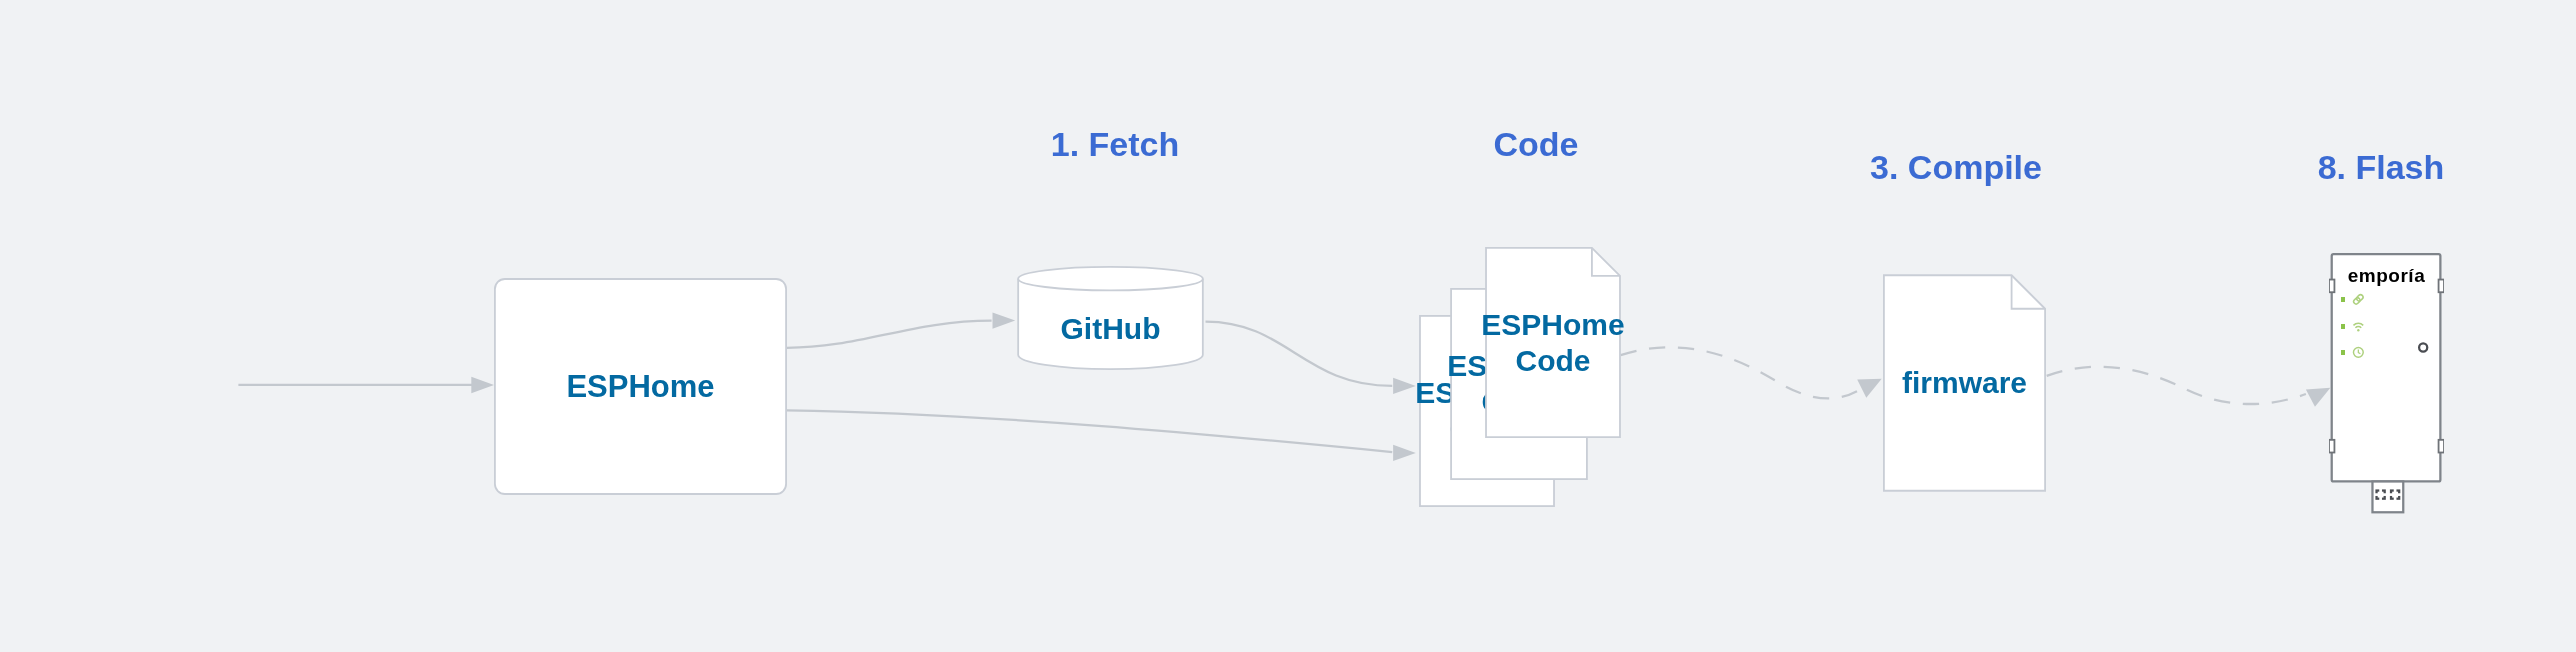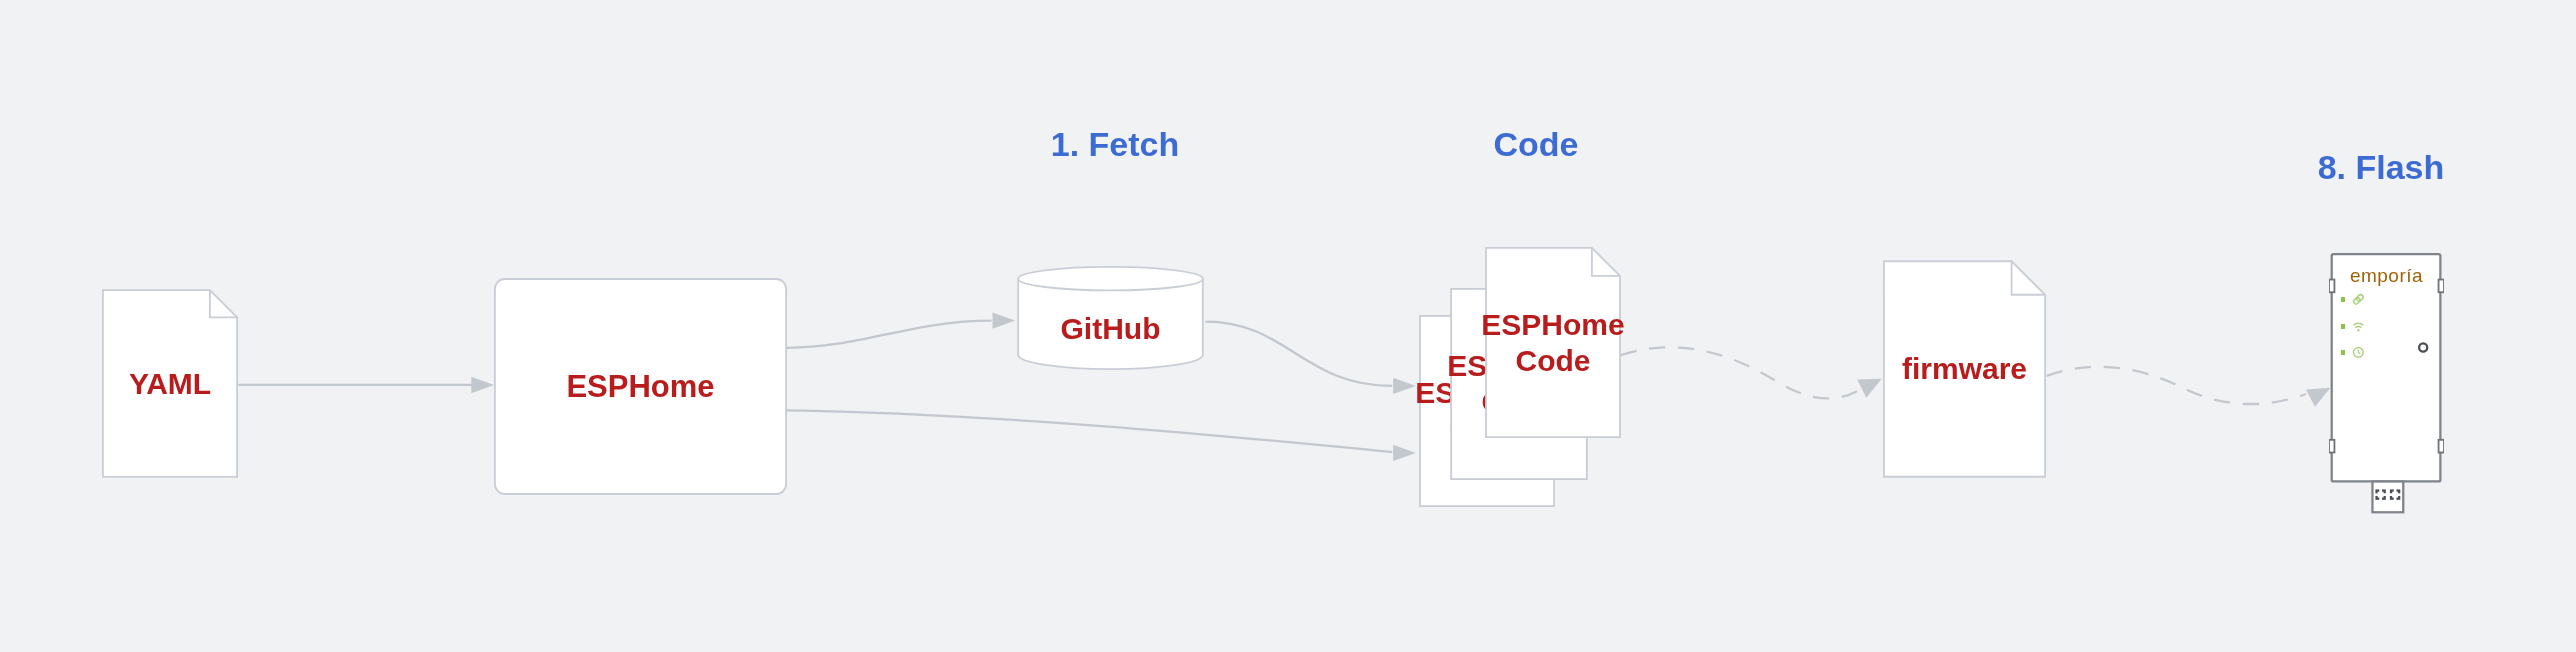--- a/index.html
+++ b/index.html
@@ -11,36 +11,36 @@
     overflow:hidden;
     margin-top:34px;
   }
   svg{display:block;}
   .edges{position:absolute;left:0;top:0;z-index:0;}
   .node{position:absolute;z-index:2;}
   .node > svg{position:absolute;left:0;top:0;}
   .node-label{
     position:absolute;inset:0;
     display:flex;flex-direction:column;align-items:center;justify-content:center;
-    font-weight:bold;font-size:30px;line-height:36px;color:#b91c1c;
+    font-weight:bold;font-size:30px;line-height:36px;color:#0369a1;
     text-align:center;white-space:nowrap;
   }
   .step-label{
     position:absolute;z-index:1;
     transform:translateX(-50%);
     text-align:center;
     font-weight:bold;font-size:34px;line-height:44px;
     color:#3b6bd3;white-space:nowrap;
   }
   .z1{z-index:1}.z2{z-index:2}.z3{z-index:3}
   
   .brand{
     position:absolute;left:0;top:11.8px;width:100%;
-    text-align:center;font-weight:400;font-size:19px;line-height:22px;
-    color:#a16207;letter-spacing:0.5px;
+    text-align:center;font-weight:700;font-size:19px;line-height:22px;
+    color:#000000;letter-spacing:0.5px;
   }
   .led-row{position:absolute;left:11.8px;display:flex;align-items:center;gap:6.3px;height:12.7px;}
   .led-dot{width:4.5px;height:4.5px;background:#8bc34a;}
 </style>
 </head>
 <body>
 
 <div class="canvas">
 
   <svg class="edges" width="2576" height="653" viewBox="0 0 2842 720">
@@ -61,31 +61,27 @@
       <path d="M2571 390 L2544 392 L2554 411 Z"></path>
     </g>
   </svg>
 
   <div class="step-label" style="left:1115px;top:88px">
     <div>1. Fetch</div>
   </div>
   <div class="step-label" style="left:1536px;top:88px">
     <div>Code</div>
   </div>
+  <div class="step-label" style="left:1956px;top:111px">
+    <div>3. Compile</div>
+  </div>
   <div class="step-label" style="left:2381px;top:111px">
     <div>8. Flash</div>
   </div>
 
-  <div class="node" style="left:102px;top:255px;width:136px;height:189px">
-    <svg width="136" height="189" viewBox="0 0 150 208">
-      <path d="M1 1 H119 L149 31 V207 H1 Z" fill="#ffffff" stroke="#c9ced6" stroke-width="2"></path>
-      <path d="M119 1 V31 H149" fill="none" stroke="#c9ced6" stroke-width="2"></path>
-    </svg>
-    <div class="node-label">YAML</div>
-  </div>
 
   <div class="node" style="left:494px;top:244px;width:293px;height:217px">
     <svg width="293" height="217" viewBox="0 0 323 239">
       <rect x="1" y="1" width="321" height="237" rx="11" fill="#ffffff" stroke="#c9ced6" stroke-width="2"></rect>
     </svg>
     <div class="node-label" style="font-size:31px">ESPHome</div>
   </div>
 
   <div class="node" style="left:1017px;top:232px;width:187px;height:105px">
     <svg width="187" height="105" viewBox="0 0 206 116">
@@ -117,21 +113,21 @@
     <svg width="136" height="191" viewBox="0 0 150 211">
       <path d="M1 1 H118 L149 32 V210 H1 Z" fill="#ffffff" stroke="#c9ced6" stroke-width="2"></path>
       <path d="M118 1 V32 H149" fill="none" stroke="#c9ced6" stroke-width="2"></path>
     </svg>
     <div class="node-label">
       <div>ESPHome</div>
       <div>Code</div>
     </div>
   </div>
 
-  <div class="node" style="left:1883px;top:226px;width:163px;height:218px">
+  <div class="node" style="left:1883px;top:240px;width:163px;height:218px">
     <svg width="163" height="218" viewBox="0 0 180 240">
       <path d="M1 1 H142 L179 38 V239 H1 Z" fill="#ffffff" stroke="#c9ced6" stroke-width="2"></path>
       <path d="M142 1 V38 H179" fill="none" stroke="#c9ced6" stroke-width="2"></path>
     </svg>
     <div class="node-label">firmware</div>
   </div>
 
   <div class="node" style="left:2329px;top:219px;width:115px;height:265px">
     <svg width="115" height="265" viewBox="0 0 127 292">
 

